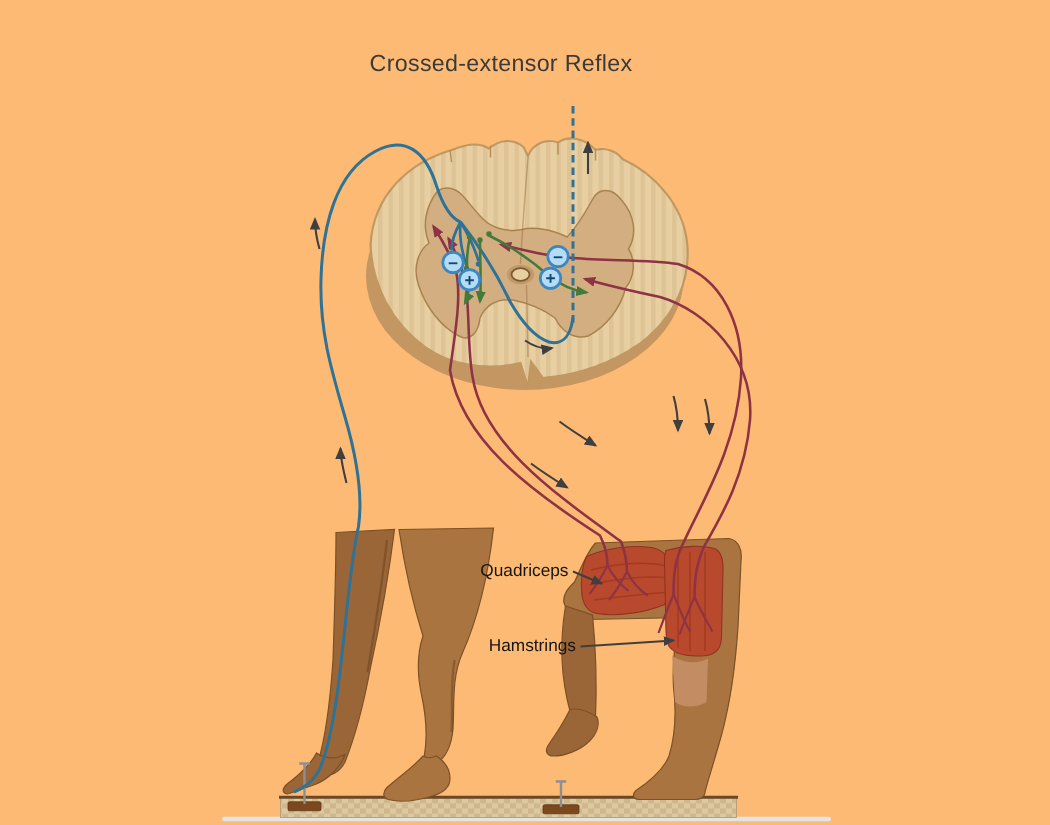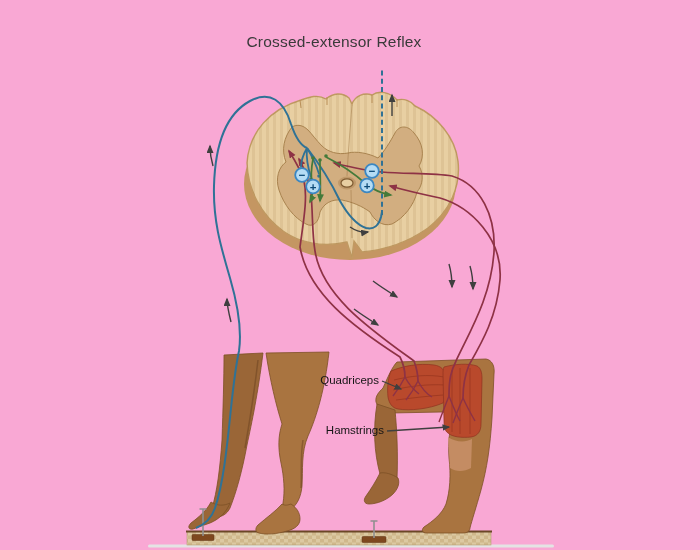--- a/index.html
+++ b/index.html
@@ -1,16 +1,16 @@
 <!DOCTYPE html>
 <html><head>
 <meta charset="utf-8">
 <style>
   html,body{margin:0;padding:0;background:#ffffff;}
-  .stage{position:relative;width:700px;height:550px;background:#f9a8d4;overflow:hidden;
+  .stage{position:relative;width:700px;height:550px;background:#fdba74;overflow:hidden;
          font-family:"Liberation Sans", sans-serif;}
   svg text{font-family:"Liberation Sans", sans-serif;}
   .title-text{font-size:15.5px;font-weight:500;fill:#3a3a3a;letter-spacing:.2px;}
   .muscle-label{font-size:11.5px;fill:#151515;}
   .sign-text{font-size:11.5px;font-weight:bold;fill:#0c4a77;}
 </style>
 </head>
 <body>
 
 <div class="stage">

